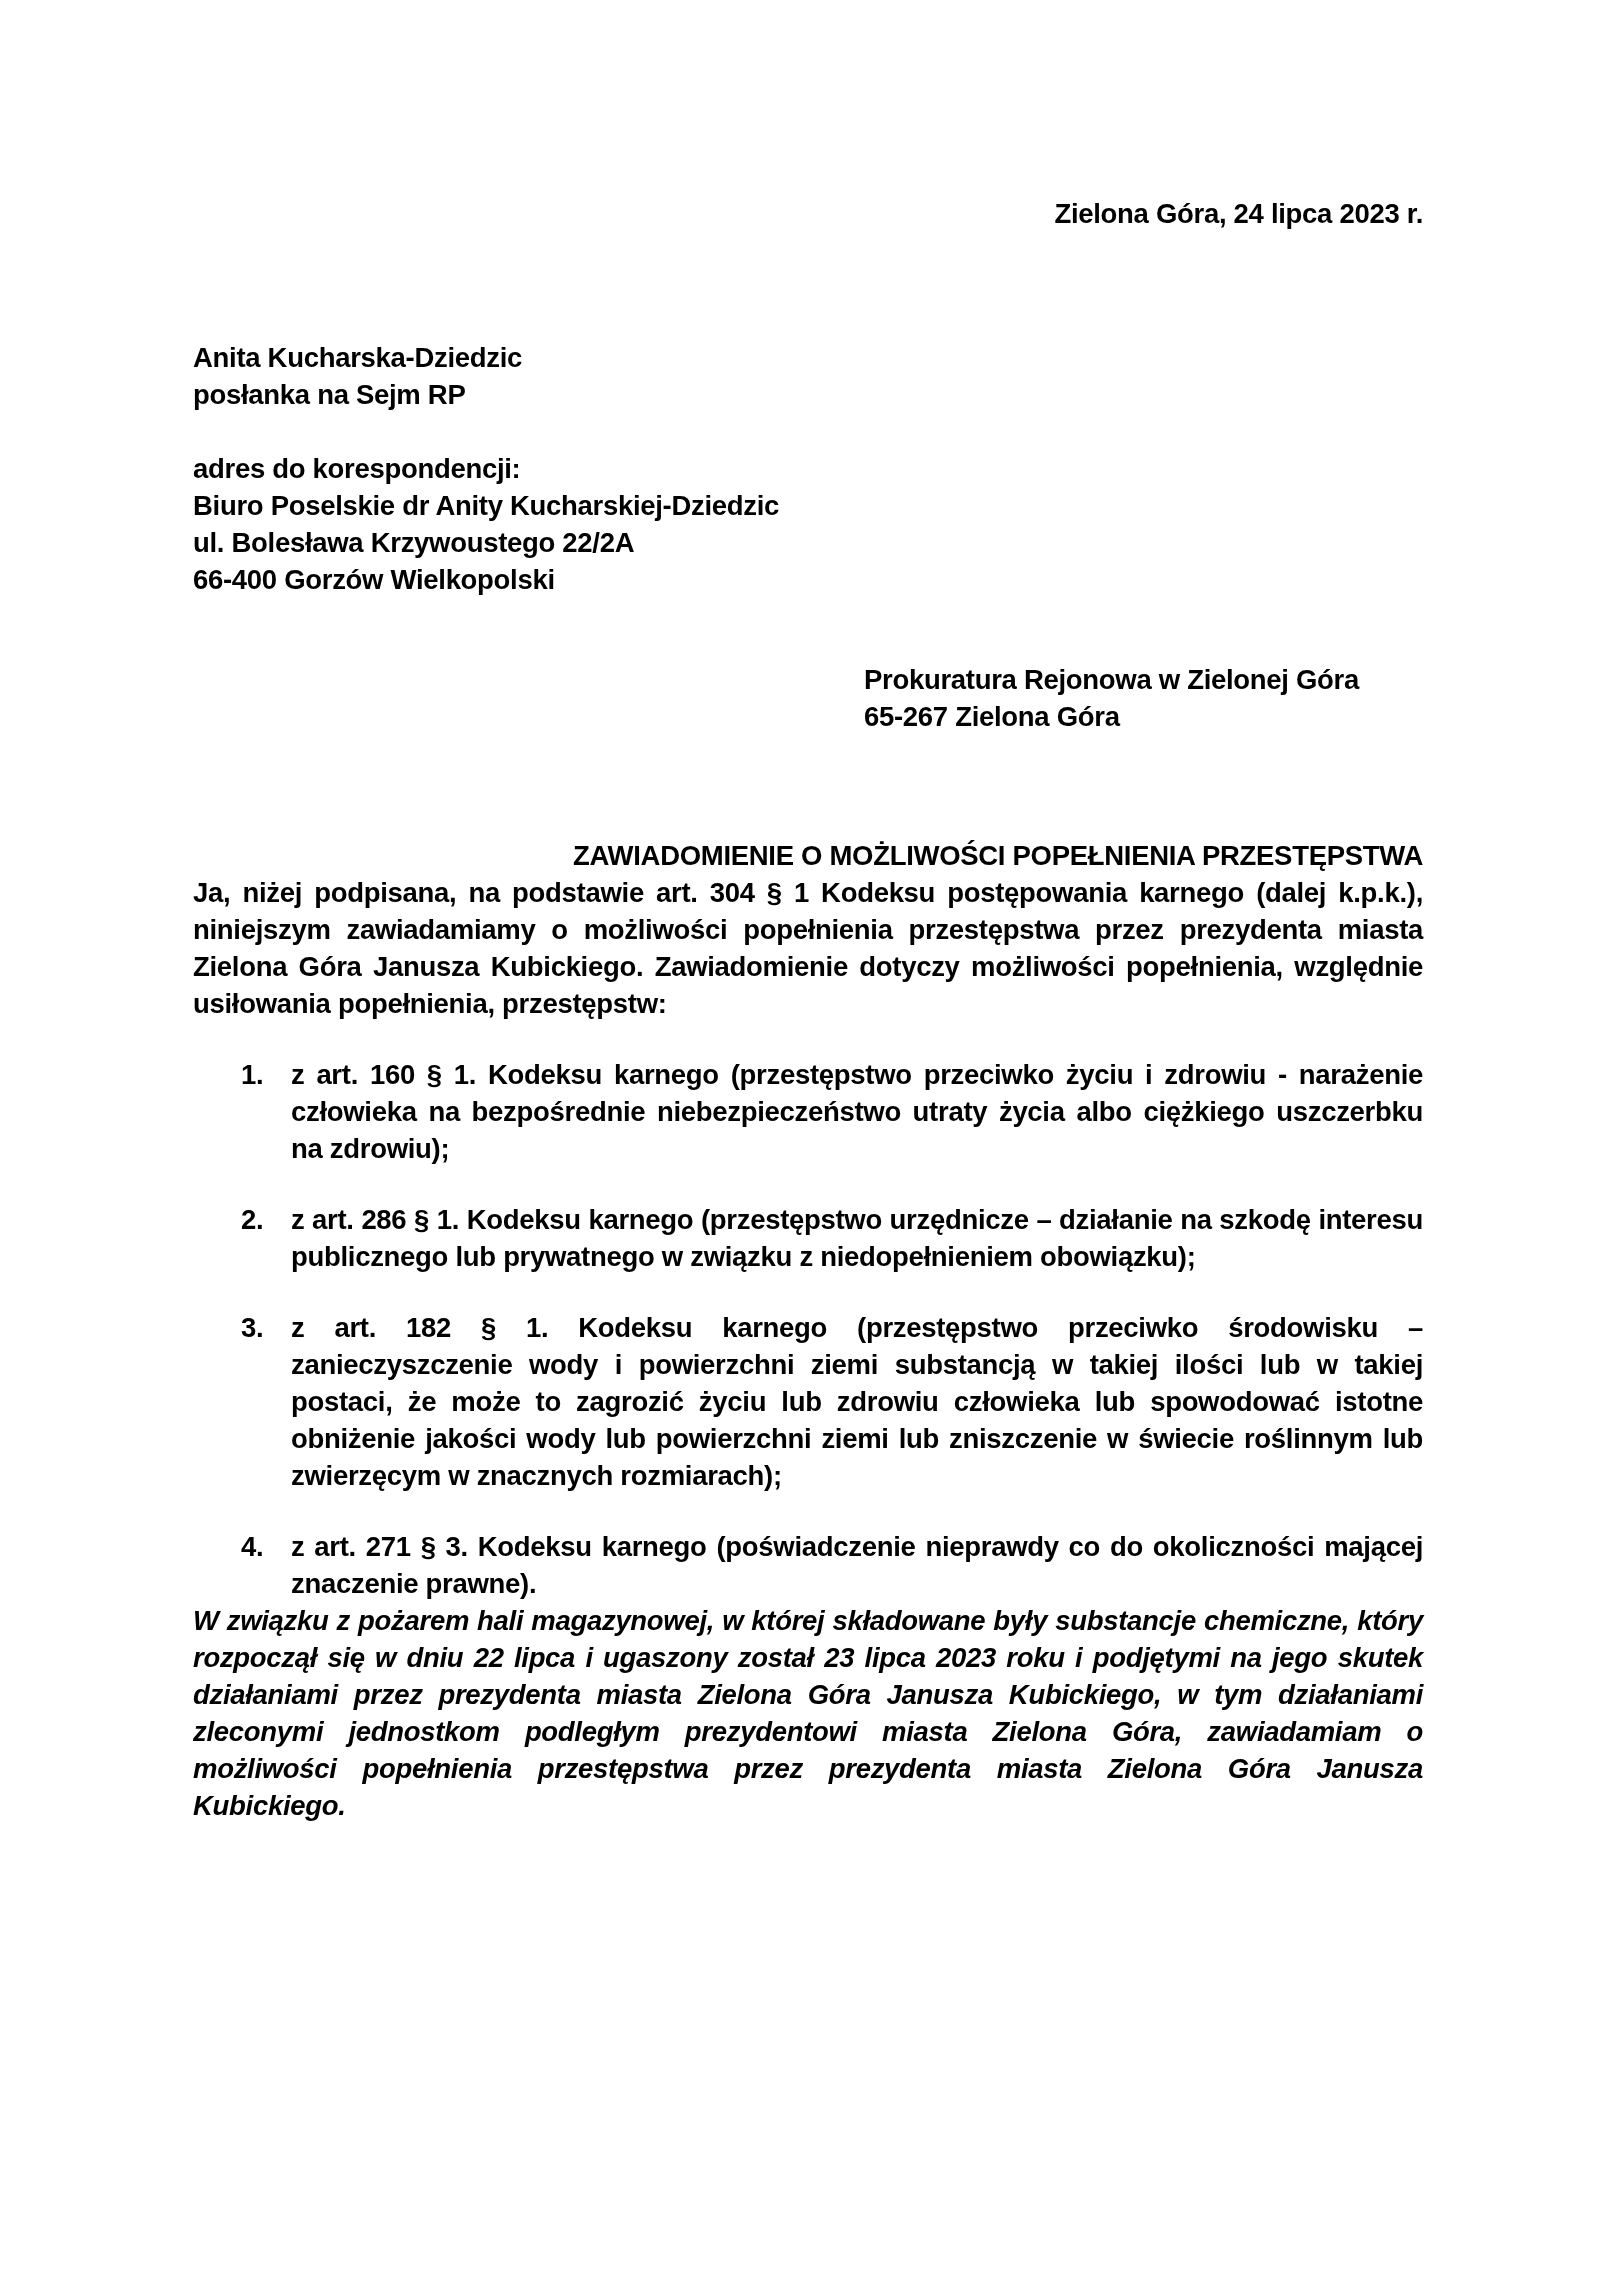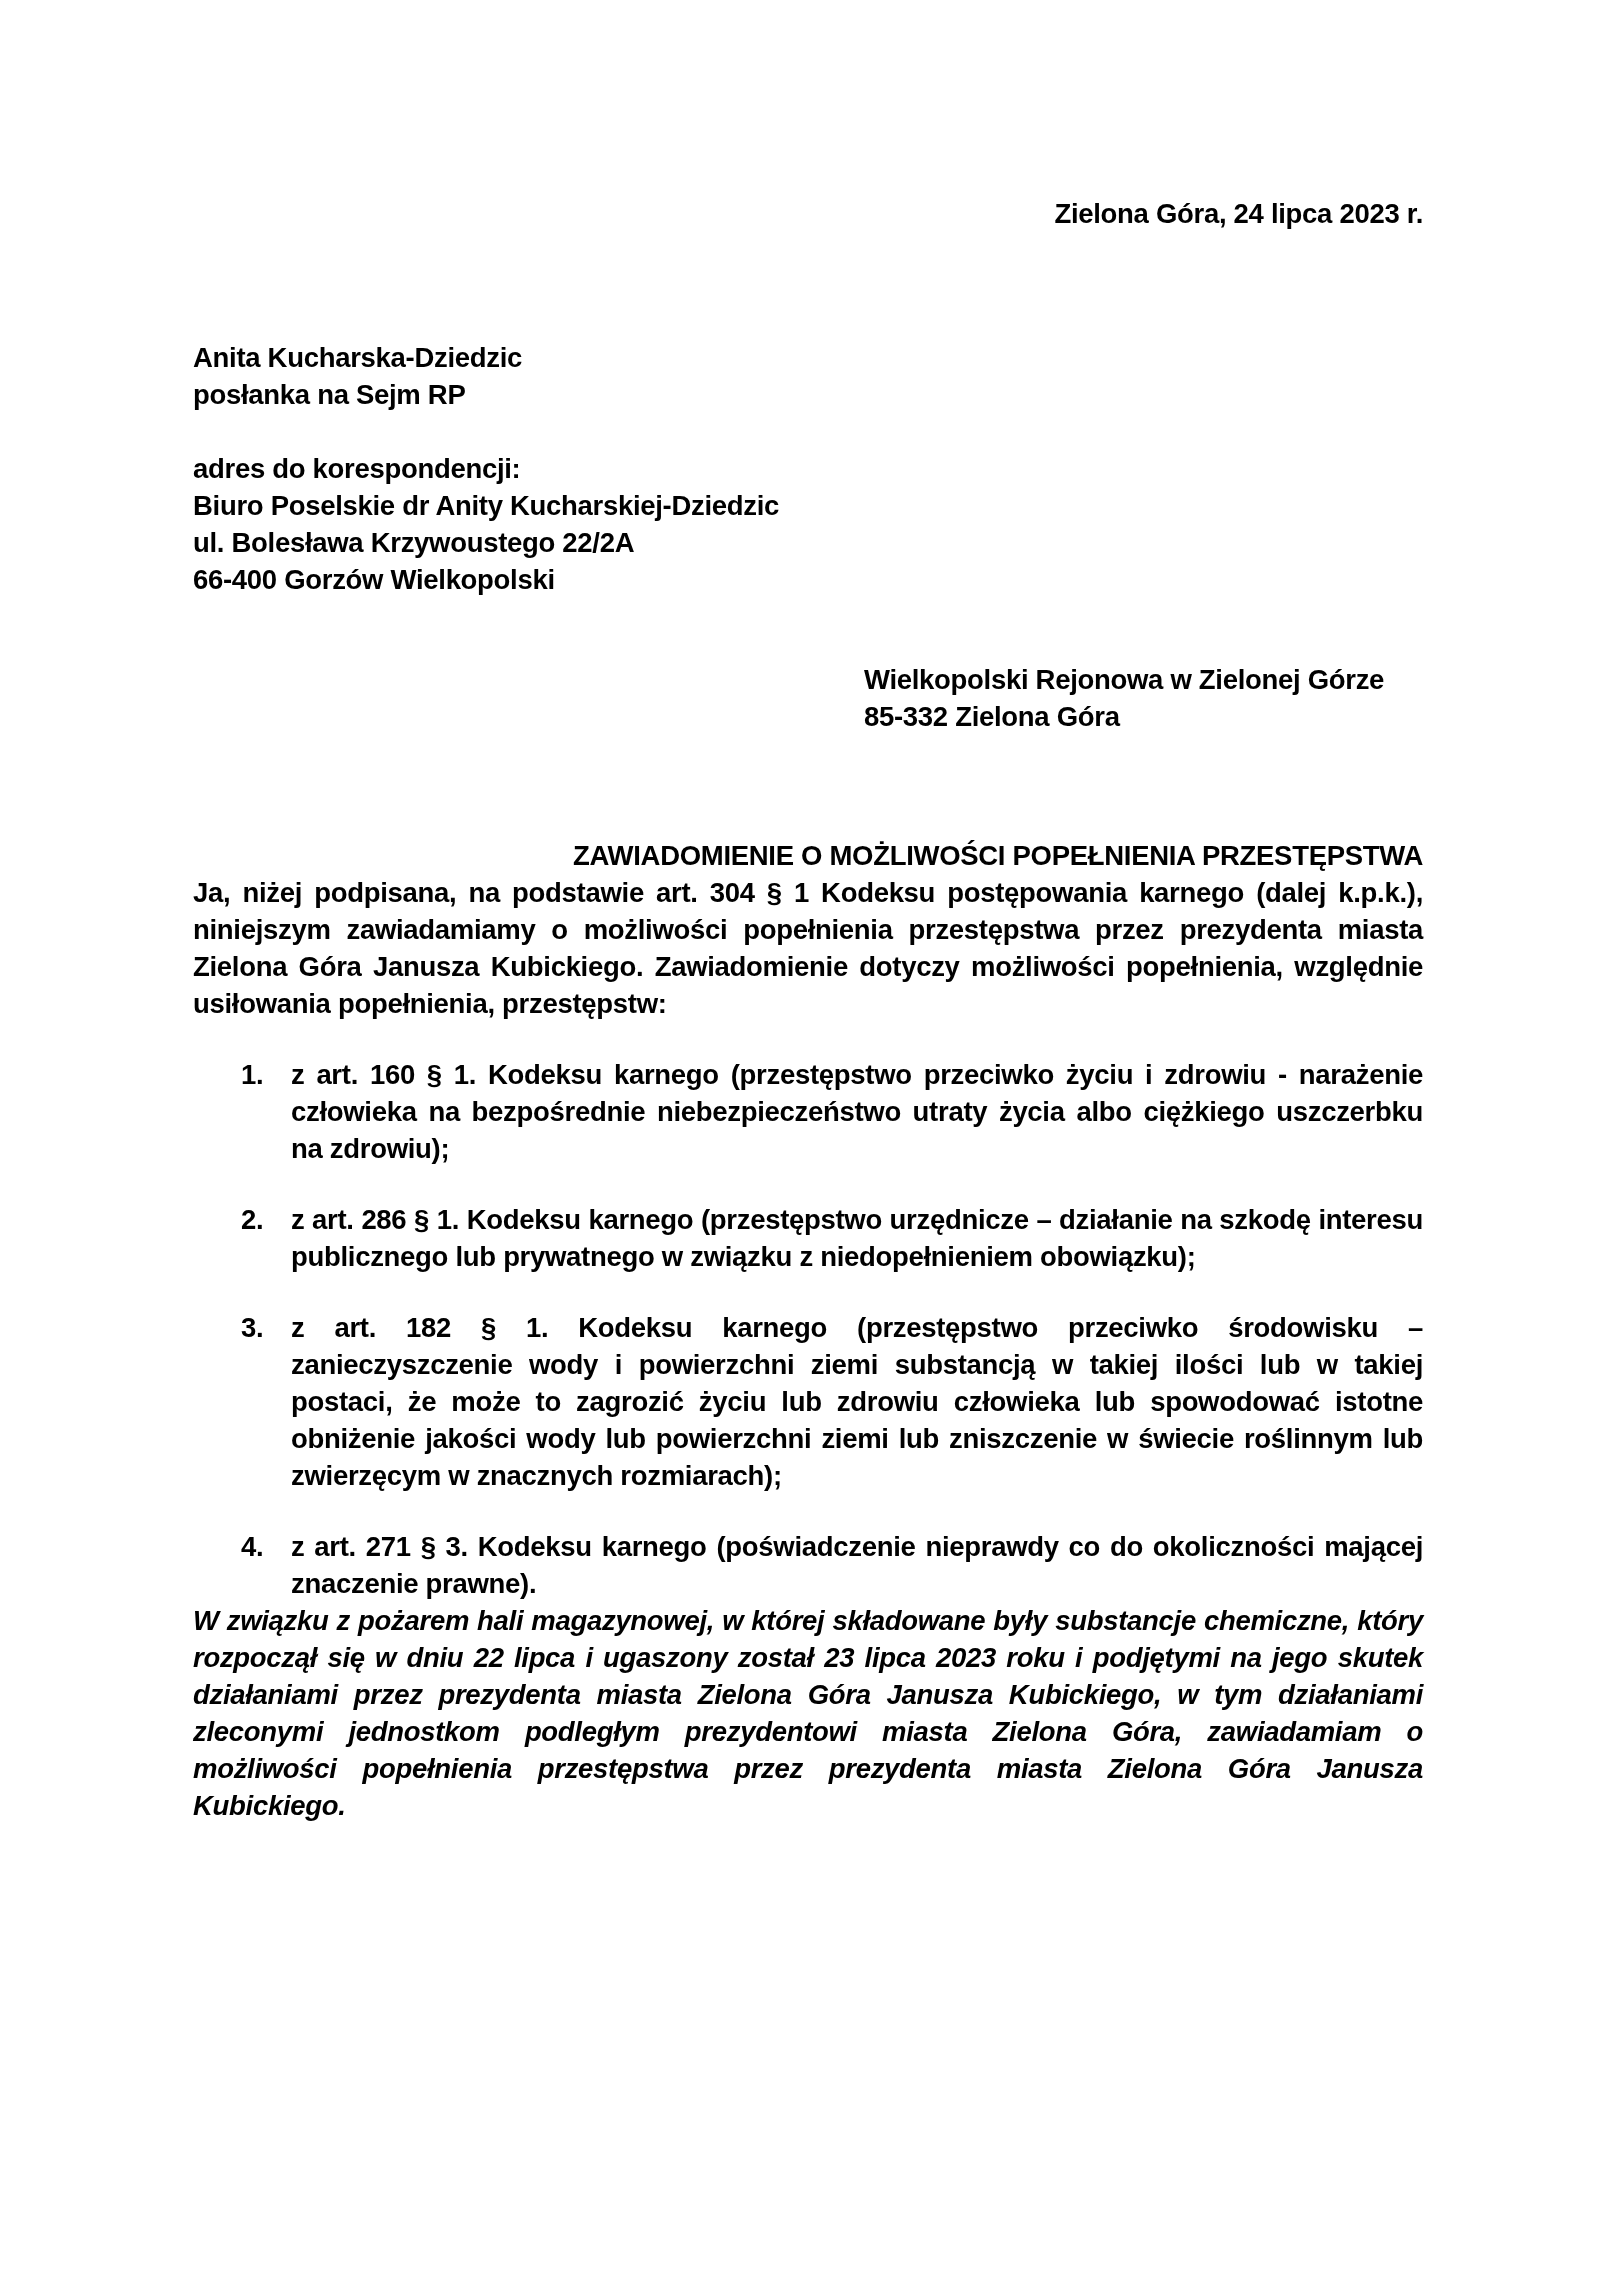--- a/index.html
+++ b/index.html
@@ -90,22 +90,22 @@
       <div>Anita Kucharska-Dziedzic</div>
       <div>posłanka na Sejm RP</div>
       <div class="line-gap"></div>
       <div>adres do korespondencji:</div>
       <div>Biuro Poselskie dr Anity Kucharskiej-Dziedzic</div>
       <div>ul. Bolesława Krzywoustego 22/2A</div>
       <div>66-400 Gorzów Wielkopolski</div>
     </div>
 
     <div class="recipient-block">
-      <div>Wielkopolski Rejonowa w Zielonej Górze</div>
-      <div>85-332 Zielona Góra</div>
+      <div>Prokuratura Rejonowa w Zielonej Góra</div>
+      <div>65-267 Zielona Góra</div>
     </div>
 
     <div class="doc-title">ZAWIADOMIENIE O MOŻLIWOŚCI POPEŁNIENIA PRZESTĘPSTWA</div>
 
     <p class="par intro-par">Ja, niżej podpisana, na podstawie art. 304 § 1 Kodeksu postępowania karnego (dalej k.p.k.), niniejszym zawiadamiamy o możliwości popełnienia przestępstwa przez prezydenta miasta Zielona Góra Janusza Kubickiego. Zawiadomienie dotyczy możliwości popełnienia, względnie usiłowania popełnienia, przestępstw:</p>
 
     <div class="offense-list">
       <div class="list-item">
         <span class="item-num">1.</span>
         <span class="item-text">z art. 160 § 1. Kodeksu karnego (przestępstwo przeciwko życiu i zdrowiu - narażenie człowieka na bezpośrednie niebezpieczeństwo utraty życia albo ciężkiego uszczerbku na zdrowiu);</span>

